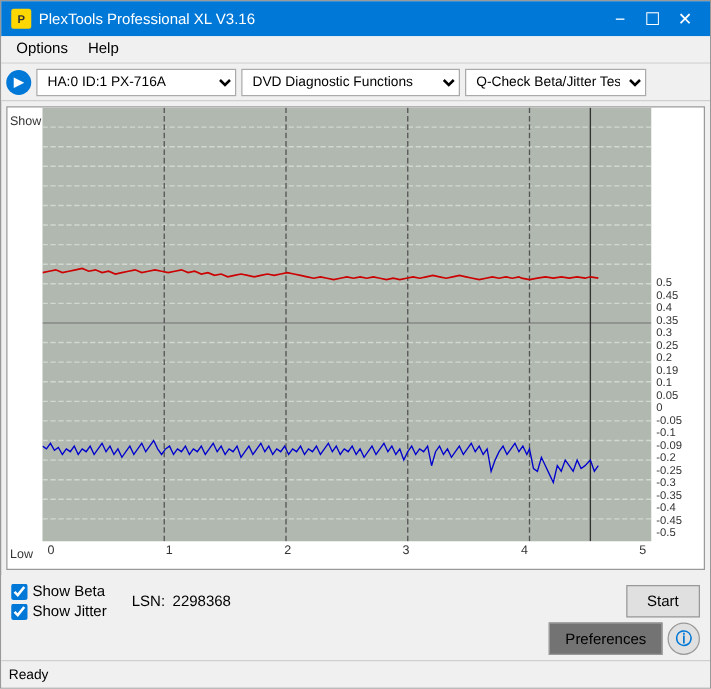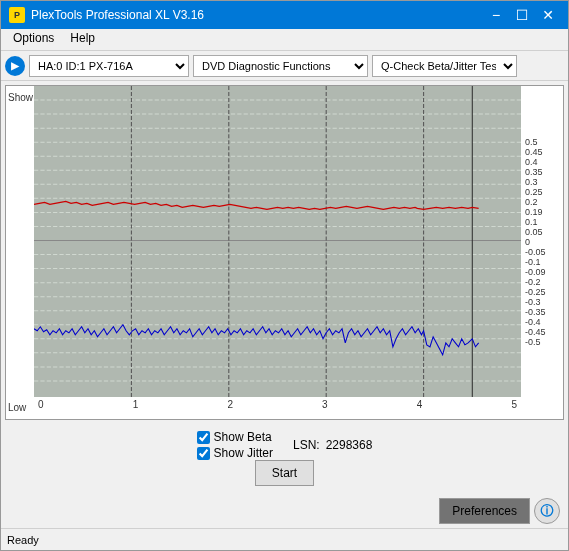--- a/index.html
+++ b/index.html
@@ -138,21 +138,21 @@
       background: #b0b8b0;
     }
     .chart-right-axis {
       position: absolute;
       top: 0;
       right: 0;
       width: 42px;
       bottom: 22px;
       display: flex;
       flex-direction: column;
-      justify-content: center;
+      justify-content: flex-end;
       align-items: flex-start;
       padding: 2px 4px;
       font-size: 9px;
       color: #333;
     }
     .chart-bottom-axis {
       position: absolute;
       bottom: 0;
       left: 28px;
       right: 42px;
@@ -170,22 +170,21 @@
     }
     .bottom-panel {
       background: #f0f0f0;
       padding: 6px 8px 4px;
       flex-shrink: 0;
     }
     .bottom-row1 {
       display: flex;
       align-items: center;
       justify-content: space-between;
-      margin-bottom: 12px;
-      flex-direction: column;
+      margin-bottom: 2px;
     }
     .bottom-row2 {
       display: flex;
       align-items: center;
     }
     .checkbox-group {
       display: flex;
       flex-direction: column;
       gap: 2px;
     }

